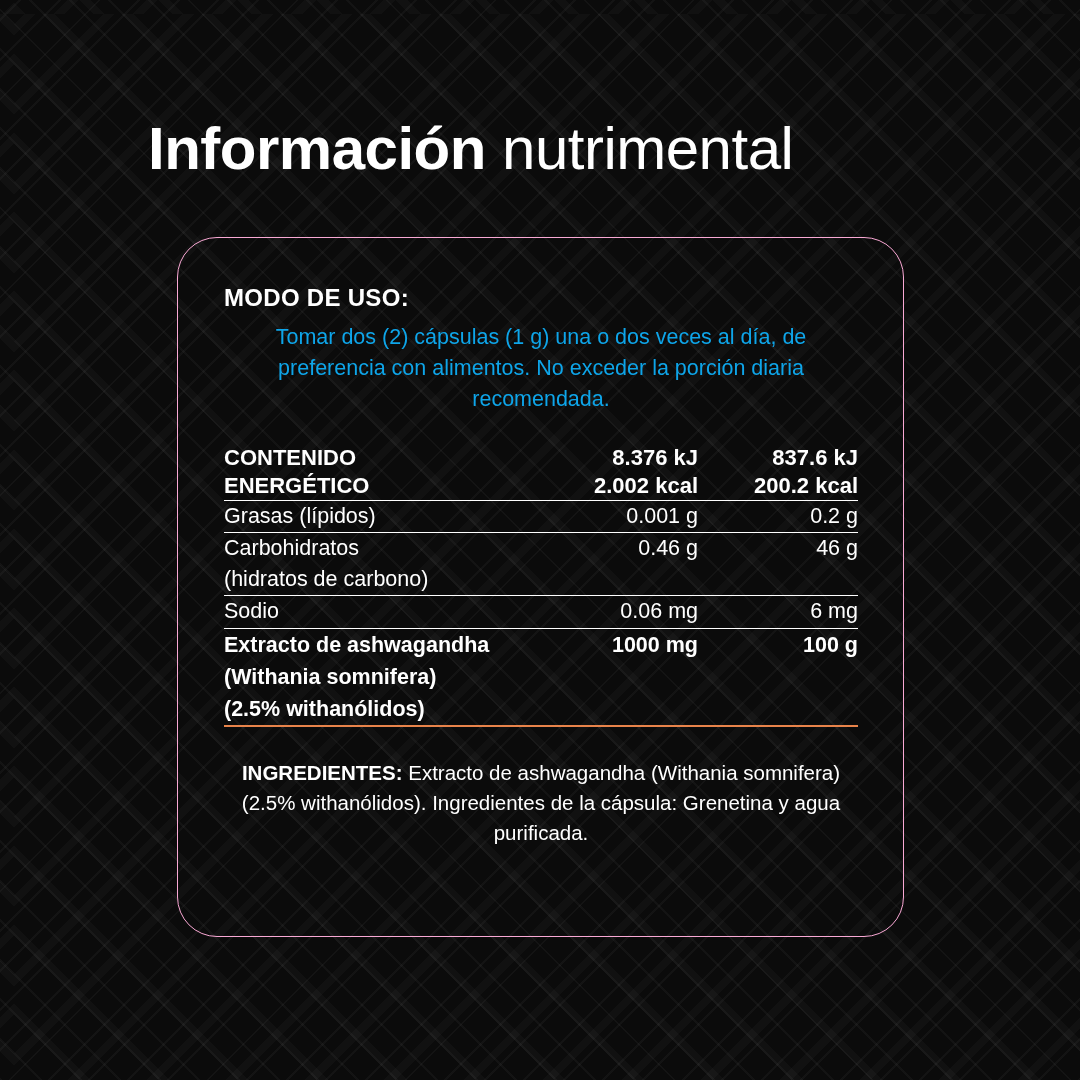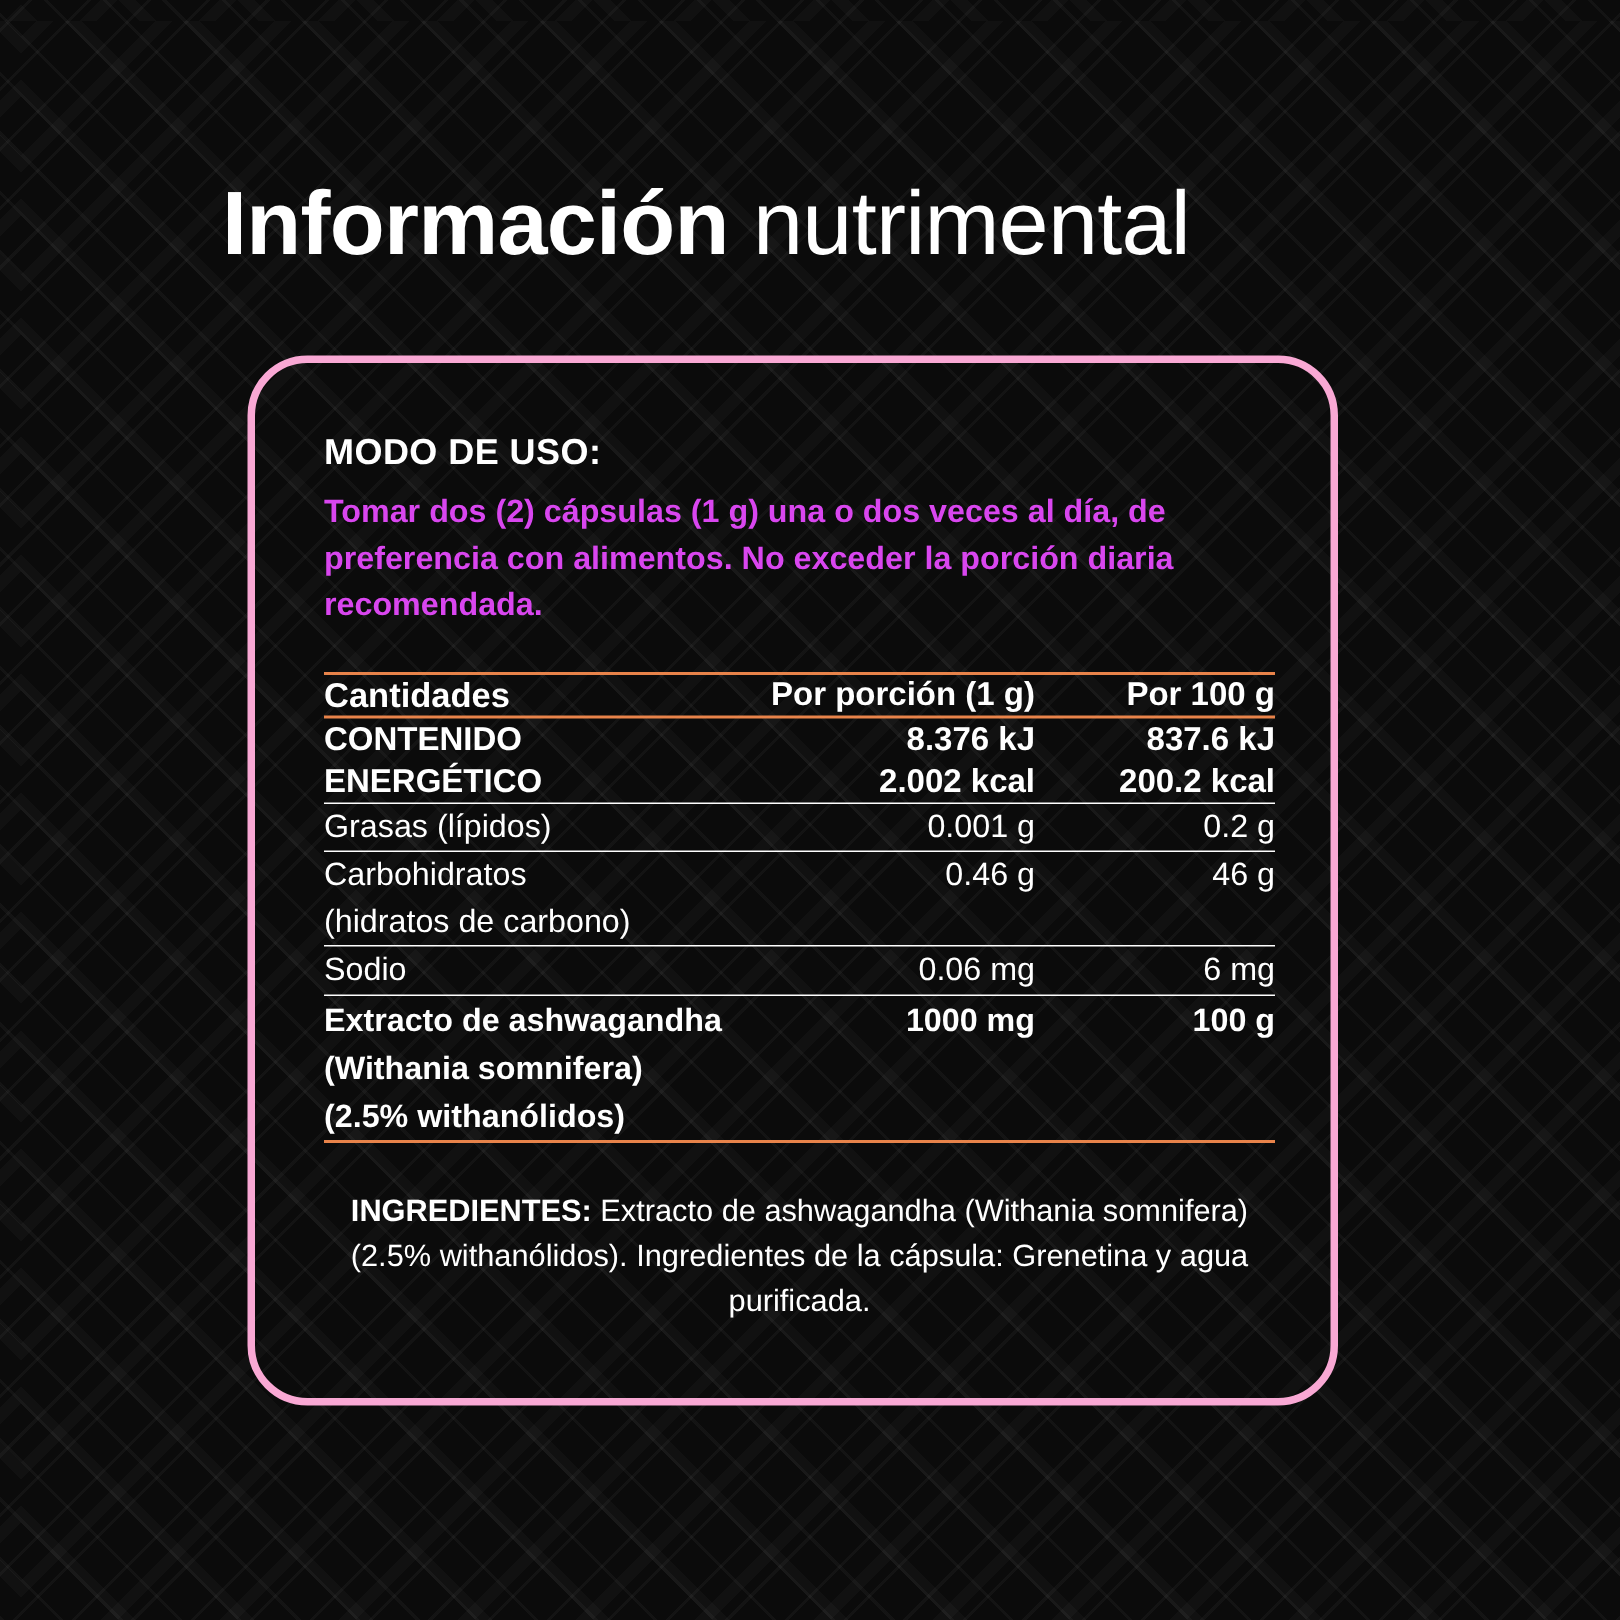--- a/index.html
+++ b/index.html
@@ -54,25 +54,25 @@
     color: #ffffff;
     white-space: nowrap;
     letter-spacing: -0.5px;
   }
   .heading .bold { font-weight: bold; }
   .heading .light { font-weight: 300; }
 
   
   .panel {
     position: absolute;
-    left: 165px;
+    left: 177px;
     top: 237px;
     width: 727px;
     height: 700px;
-    border: 5px solid #f9a8d4;
+    border: 1px solid #f9a8d4;
     border-radius: 40px;
   }
 
   .panel-inner {
     position: absolute;
     left: 46px;
     top: 46px;
     width: 634px;
   }
 
@@ -80,22 +80,23 @@
   .usage-title {
     font-size: 24px;
     font-weight: bold;
     color: #ffffff;
     letter-spacing: 0.3px;
     margin-bottom: 10px;
   }
   .usage-text {
     font-size: 21.5px;
     line-height: 1.45;
-    color: #d946ef;
-    font-weight: 700;
+    color: #0ea5e9;
+    font-weight: 400;
+    text-align: center;
   }
 
   
   table.nutri {
     width: 634px;
     border-collapse: collapse;
     margin-top: 28px;
     color: #ffffff;
   }
   table.nutri td {
@@ -168,25 +169,20 @@
   </div>
 
   <div class="panel">
     <div class="panel-inner">
 
       <div class="usage-title">MODO DE USO:</div>
       <div class="usage-text">Tomar dos (2) cápsulas (1 g) una o dos veces al día, de preferencia con alimentos. No exceder la porción diaria recomendada.</div>
 
       <table class="nutri">
         <tbody>
-            <tr class="row-head">
-          <td class="col-name">Cantidades</td>
-          <td class="col-mid">Por porción (1 g)</td>
-          <td class="col-right">Por 100 g</td>
-        </tr>
 
         <tr class="row-energy">
           <td class="col-name">
             <div class="nowrap">CONTENIDO</div>
             <div class="nowrap">ENERGÉTICO</div>
           </td>
           <td class="col-mid">
             <div class="nowrap">8.376 kJ</div>
             <div class="nowrap">2.002 kcal</div>
           </td>

